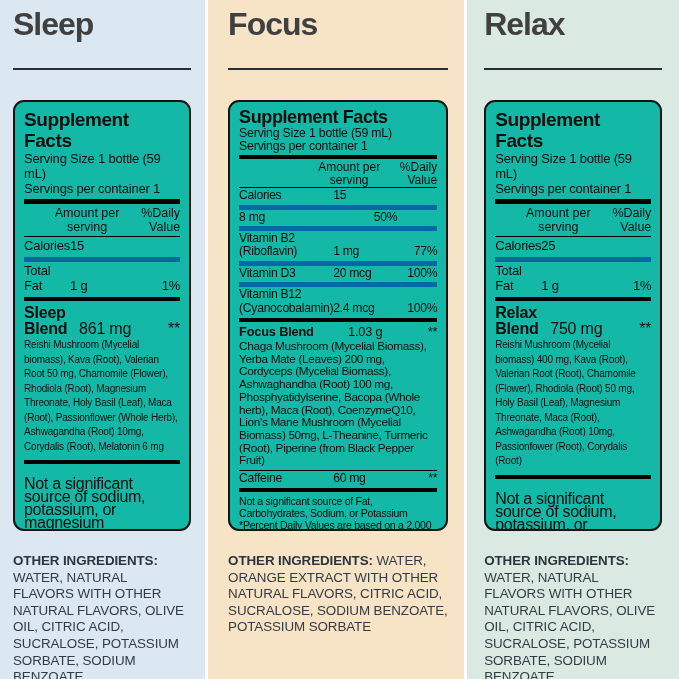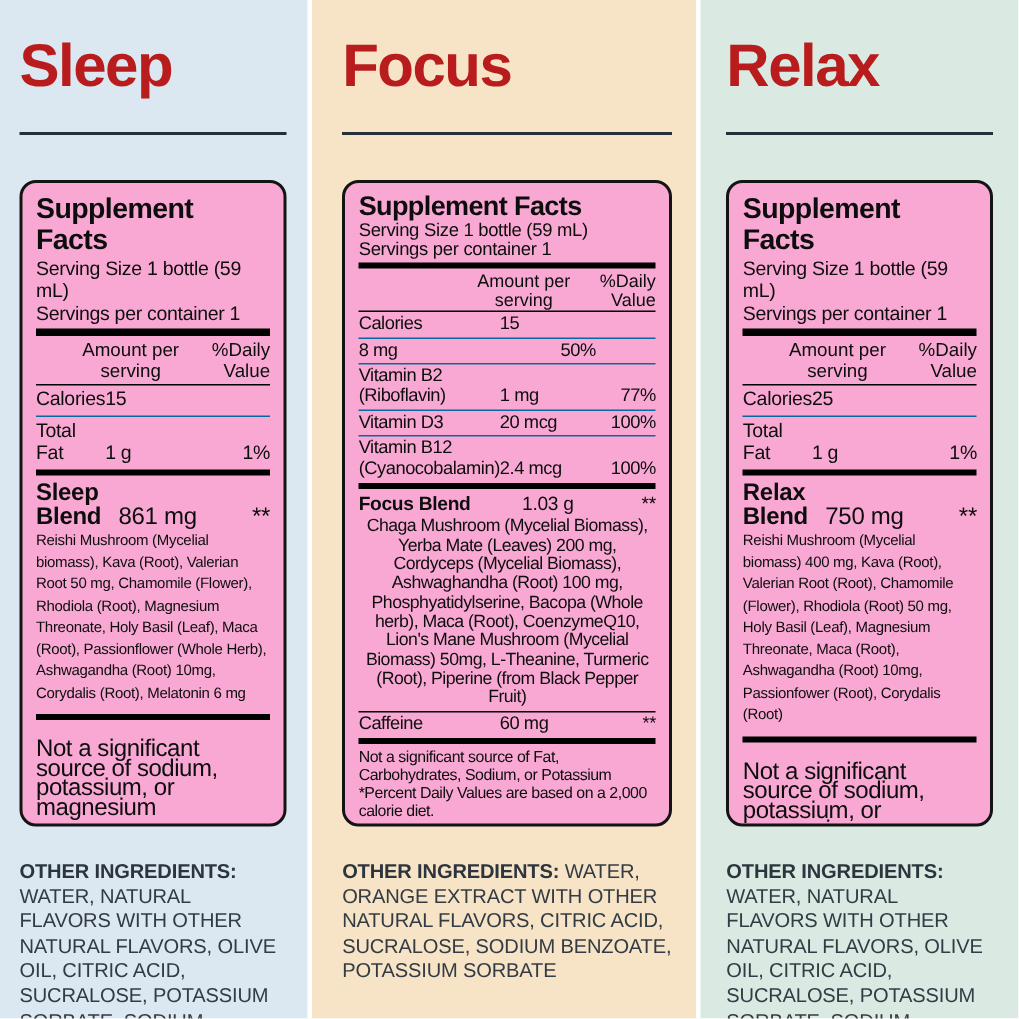--- a/index.html
+++ b/index.html
@@ -9,38 +9,38 @@
   .col { flex:1 1 0; height:100%; }
   .col + .col { border-left:3px solid #ffffff; }
   .c1 { background:#dbe7f1; }
   .c2 { background:#f7e3c6; }
   .c3 { background:#daeae2; }
   .pad { height:100%; }
   .c1 .pad { padding:0 14px 0 13px; }
   .c2 .pad { padding:0 16px 0 20px; }
   .c3 .pad { padding:0 17px 0 17px; }
 
-  .title { margin-top:20px; font-size:40px; line-height:48px; font-weight:700;
-           color:#b91c1c; letter-spacing:-1px; }
+  .title { font-size:32px; line-height:48px; font-weight:700;
+           color:#404040; letter-spacing:-1px; }
   .rule { border-top:2px solid #27303a; margin-top:20px; }
 
-  .panel { margin-top:30px; background:#f9a8d4; border:2px solid #141414;
+  .panel { margin-top:30px; background:#14b8a6; border:2px solid #141414;
            border-radius:11px; height:431px; padding:7px 9px; overflow:hidden;
            color:#0d0d0d; }
   .sf-h { font-size:19px; line-height:21px; font-weight:700; letter-spacing:-0.4px; }
   .sf-sub { font-size:13px; line-height:15px; letter-spacing:-0.2px; }
   .bar { height:5px; background:#000; margin-top:3px; }
   .bar.mid { height:4px; margin:1px 0; }
   .hdr { display:flex; justify-content:flex-end; gap:8px; font-size:12.5px;
          line-height:13.5px; padding:3px 0 2px; border-bottom:1px solid #000; }
   .hdr .a { width:78px; text-align:center; }
   .hdr .d { width:46px; text-align:right; }
   .nrow { display:grid; grid-template-columns:1fr 70px 40px; align-items:end;
           font-size:13px; line-height:14.8px; padding:2px 0 3px;
-          border-bottom:1px solid #0369a1; letter-spacing:-0.2px; }
+          border-bottom:5px solid #0369a1; letter-spacing:-0.2px; }
   .nrow .nm .l { display:block; }
   .nrow .amt { text-align:left; white-space:nowrap; }
   .nrow .dv { text-align:right; }
   .nrow.nb { border-bottom:none; }
   .blend-h { display:grid; grid-template-columns:1fr 70px 40px; align-items:end;
              font-size:16px; line-height:16px; padding:3px 0 1px; letter-spacing:-0.2px; }
   .blend-h .bn { font-weight:700; }
   .blend-h .ba { text-align:center; white-space:nowrap; }
   .blend-h .bd { text-align:right; }
   .ingr { font-size:10px; line-height:14.5px; letter-spacing:-0.2px; padding-bottom:5px; }
@@ -53,21 +53,21 @@
   .cond .hdr { font-size:12px; line-height:12.6px; padding:2px 0 1px; }
   .cond .hdr .a { width:72px; }
   .cond .hdr .d { width:44px; }
   .cond .nrow { font-size:12.2px; line-height:13.4px; padding:1px 0 2px;
                 grid-template-columns:1fr 64px 40px; letter-spacing:-0.3px; }
   .cond .bar { height:4px; margin-top:2px; }
   .cond .bar.mid { height:4px; margin:1px 0; }
   .cond .blend-h { font-size:12.8px; line-height:14px; padding:2px 0 1px;
                    grid-template-columns:1fr 64px 40px; }
   .cond .ingr { font-size:11.8px; line-height:12.7px; letter-spacing:-0.35px;
-                padding-bottom:3px; border-bottom:1px solid #000;text-align:center; }
+                padding-bottom:3px; border-bottom:1px solid #000; }
   .cond .fnotes { font-size:10.6px; line-height:11.7px; padding-top:3px; }
 
   .oi { margin-top:22px; font-size:13.4px; line-height:16.6px; color:#333b44;
         letter-spacing:-0.1px; }
   .oi b { font-weight:700; color:#2c343d; }
 </style>
 </head>
 <body>
 
 <div class="page">

